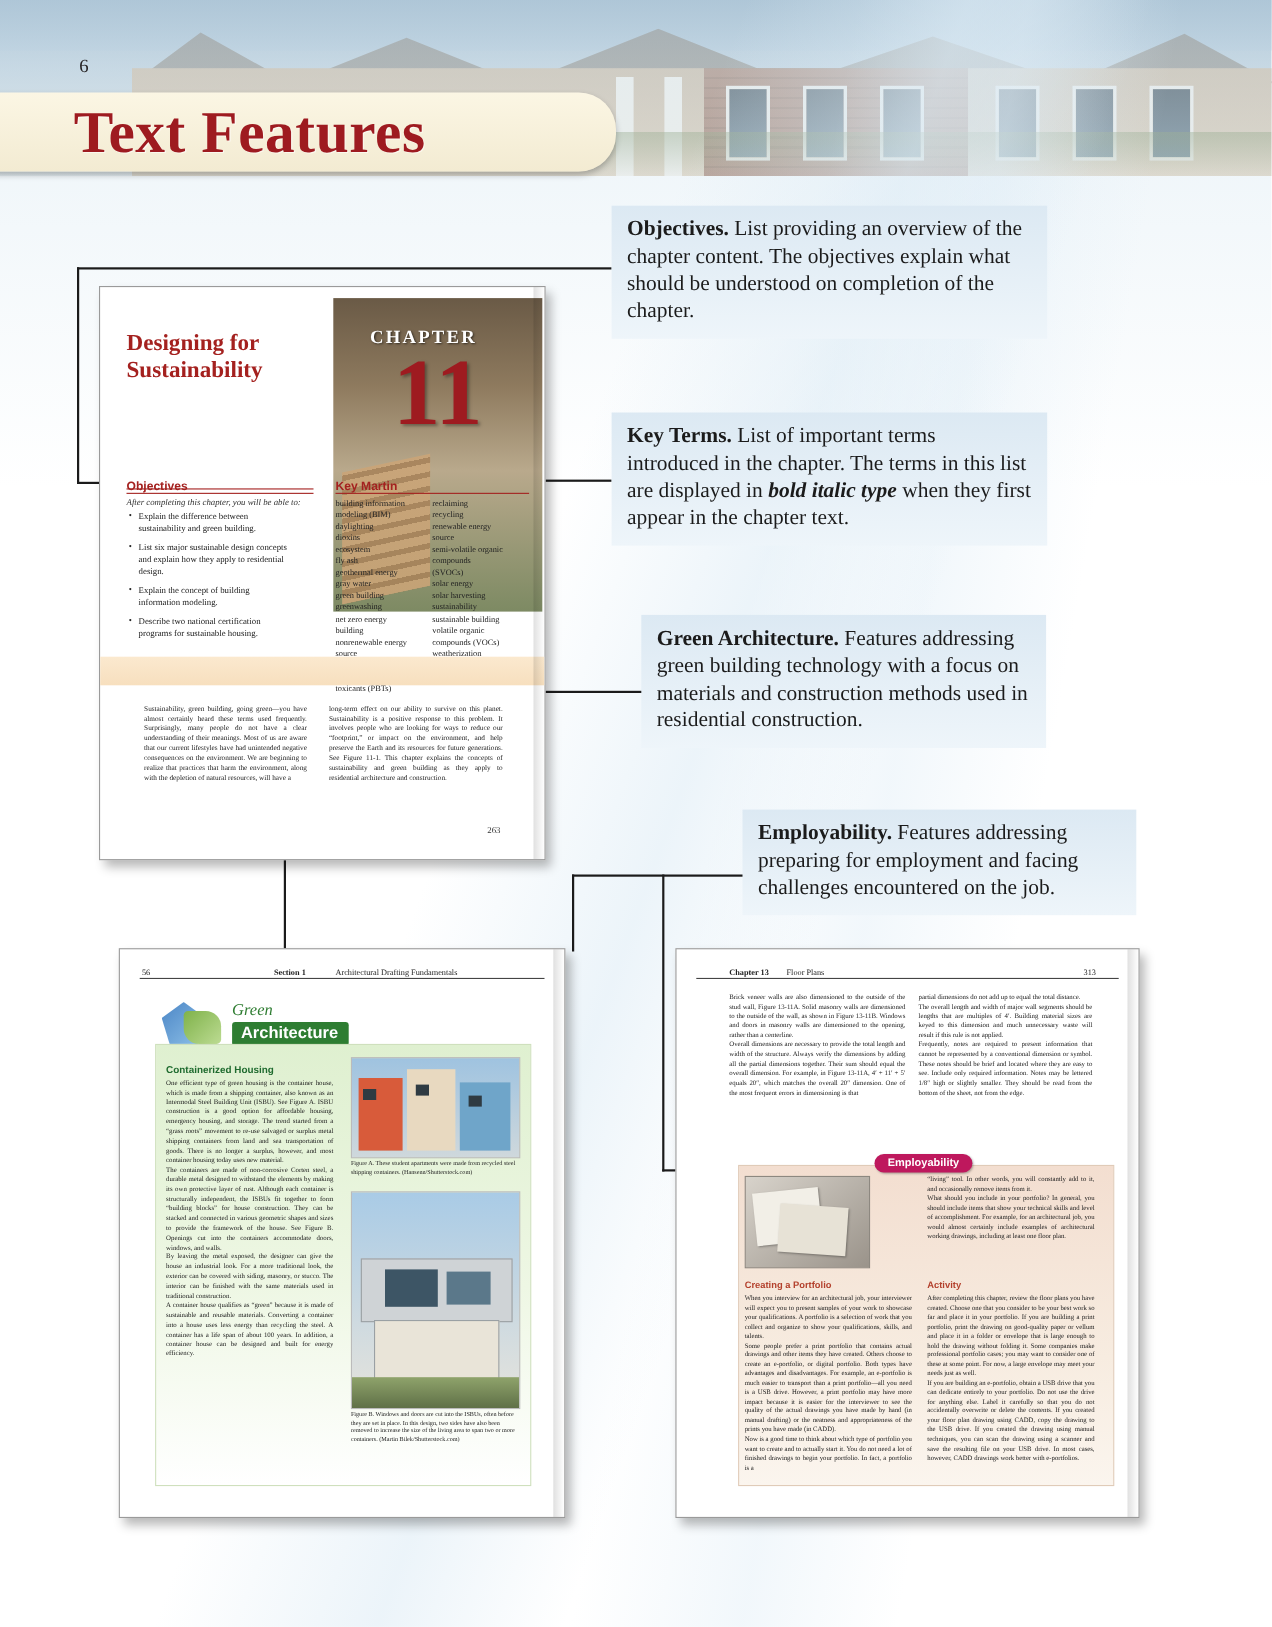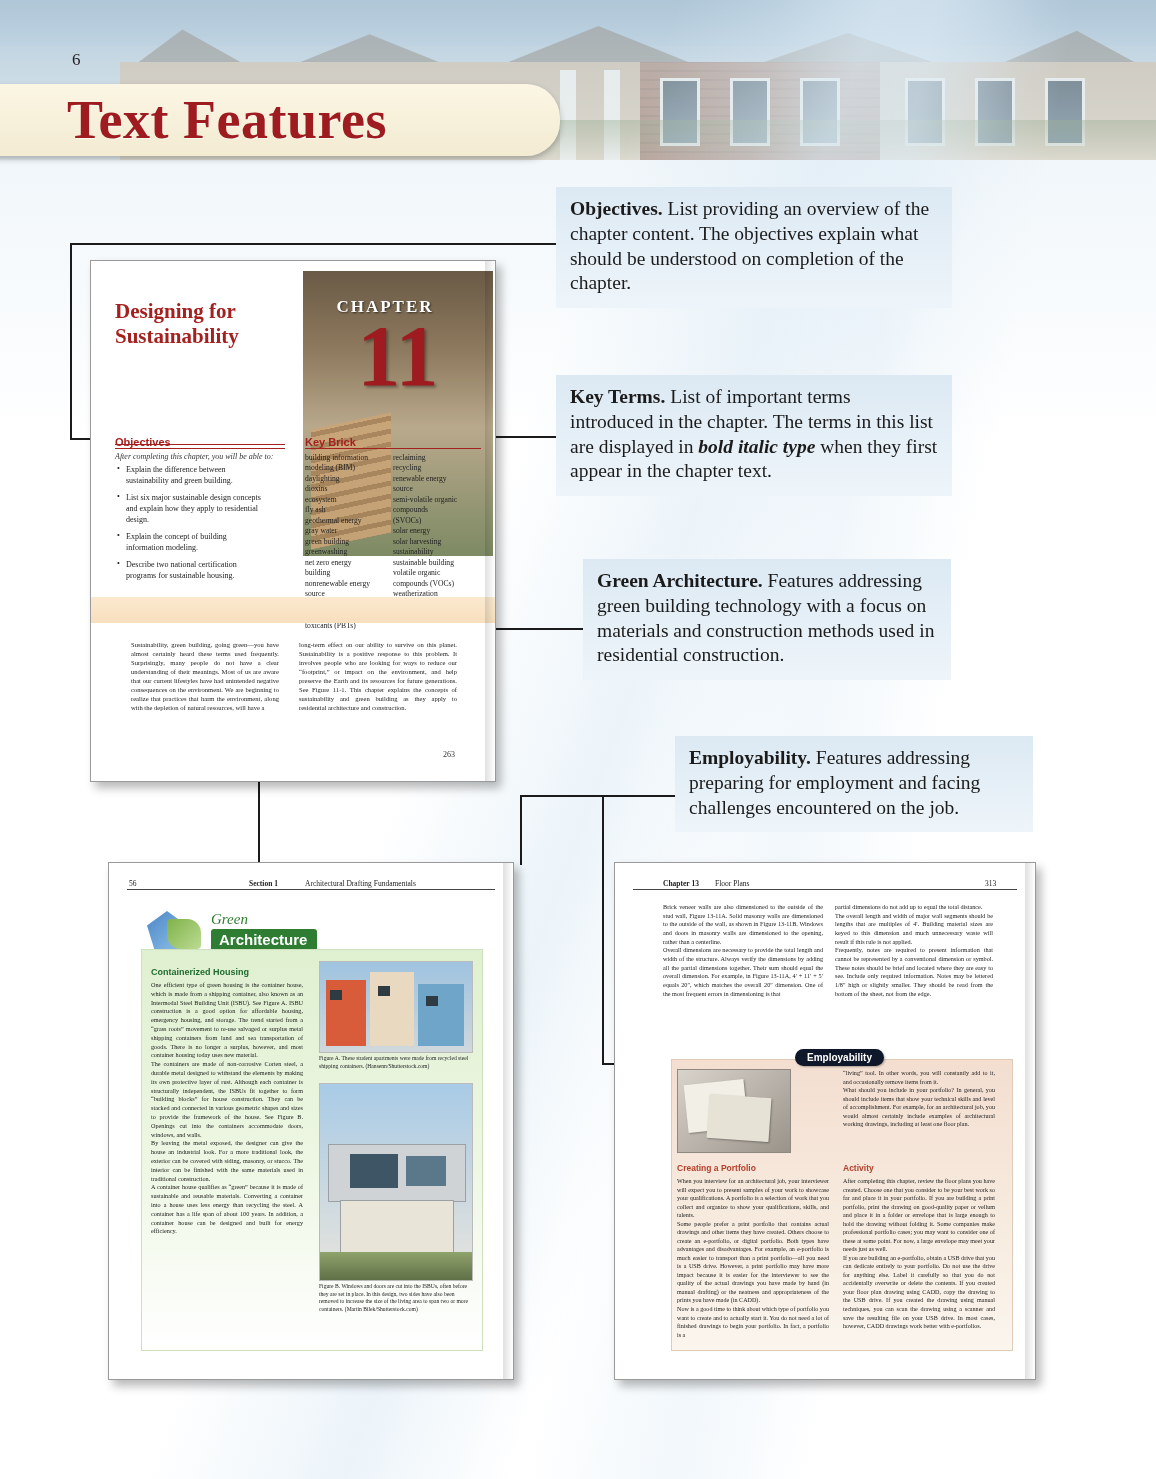--- a/index.html
+++ b/index.html
@@ -170,21 +170,21 @@
   #floorplan-page{left:614px;top:862px;width:420px;height:516px;}
   .fp-col{position:absolute;font-size:6.2px;color:#1a1a1a;line-height:1.4;text-align:justify;}
   .fp-head{position:absolute;top:16px;font-size:7.5px;color:#222;}
   .fp-rule{position:absolute;height:1px;background:#444;left:18px;right:18px;top:26px;}
   .emp-panel{
     position:absolute;left:56px;top:196px;width:340px;height:290px;
     background:linear-gradient(180deg,#f3ded0,#f7ece0 60%,#fbf5ee);
     border:1px solid #e0cbb8;
   }
   .emp-pill{
-    position:absolute;left:180px;top:186px;background:#0f172a;color:#fff;
+    position:absolute;left:180px;top:186px;background:#be185d;color:#fff;
     font-size:10px;font-weight:bold;padding:3px 12px;border-radius:10px;
     font-family:"Liberation Sans",sans-serif;box-shadow:1px 1px 2px rgba(0,0,0,.3);
   }
   .emp-photo{
     position:absolute;left:62px;top:206px;width:112px;height:82px;
     background:linear-gradient(140deg,#d8d3cb,#9a938a);
     border:1px solid #8d8880;overflow:hidden;
   }
   .emp-photo .sheet{
     position:absolute;left:8px;top:12px;width:60px;height:48px;background:#f2efe7;
@@ -276,21 +276,21 @@
   <div class="co-h" style="left:24px;top:175px;">Objectives</div>
   <div class="co-rule" style="left:24px;top:187px;width:170px;"></div>
   <div class="co-sub" style="left:24px;top:191px;width:170px;">After completing this chapter, you will be able to:</div>
   <div class="co-list" style="left:24px;top:203px;">
     <div>Explain the difference between sustainability and green building.</div>
     <div>List six major sustainable design concepts and explain how they apply to residential design.</div>
     <div>Explain the concept of building information modeling.</div>
     <div>Describe two national certification programs for sustainable housing.</div>
   </div>
 
-  <div class="co-h" style="left:214px;top:175px;">Key Brick</div>
+  <div class="co-h" style="left:214px;top:175px;">Key Martin</div>
   <div class="co-rule" style="left:214px;top:187px;width:176px;"></div>
   <div class="kt-col" style="left:214px;top:192px;width:85px;white-space:pre-line;">building information
    modeling (BIM)
 daylighting
 dioxins
 ecosystem
 fly ash
 geothermal energy
 gray water
 green building

